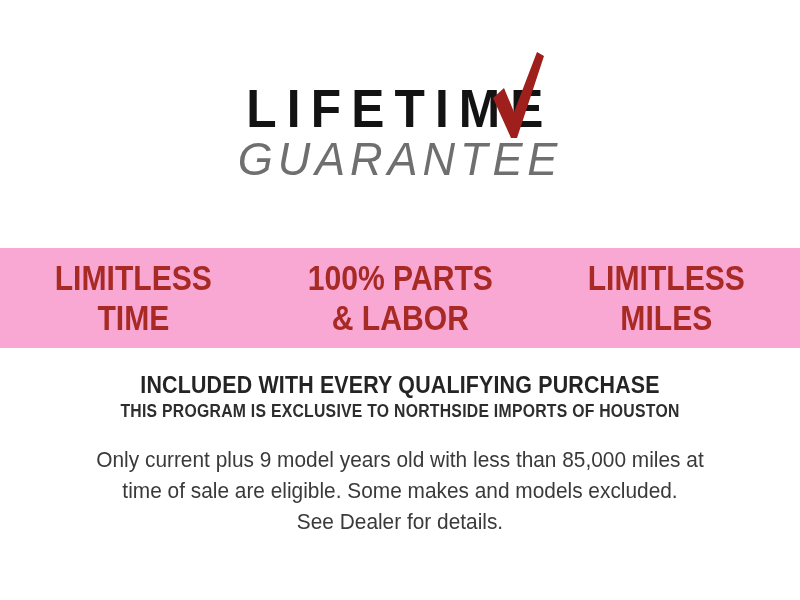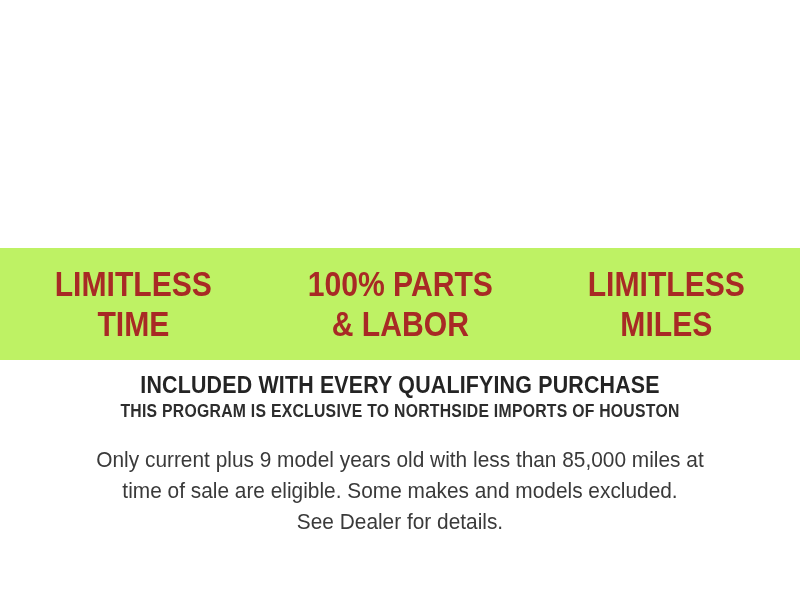--- a/index.html
+++ b/index.html
@@ -75,22 +75,22 @@
     height: 95px;
     pointer-events: none;
   }
 
   
   .band {
     position: absolute;
     left: 0;
     top: 248px;
     width: 800px;
-    height: 112px;
-    background: #bef264;
+    height: 100px;
+    background: #f9a8d4;
     display: flex;
     align-items: center;
   }
 
   .band-col {
     flex: 1 1 33.333%;
     text-align: center;
     color: #a82a25;
     font-family: "Liberation Sans", sans-serif;
     font-weight: bold;
@@ -145,20 +145,29 @@
     color: #3a3a3a;
     transform: scaleX(0.97);
   }
   .disclaimer .dl { display: block; }
 </style>
 </head>
 <body>
 
 <div class="ad">
 
+  <div class="logo-block">
+    <div class="logo-lifetime">LIFETIME</div>
+
+    <svg class="logo-check" viewBox="0 0 60 95">
+      <polygon points="6,48 17,38 27,62 50,2 57,6 30,88 24,88" fill="#9e1f1b"></polygon>
+    </svg>
+
+    <div class="logo-guarantee">GUARANTEE</div>
+  </div>
 
   <div class="band">
     <div class="band-col">
       <span class="l1">LIMITLESS</span>
       <span class="l2">TIME</span>
     </div>
     <div class="band-col">
       <span class="l1">100% PARTS</span>
       <span class="l2">&amp; LABOR</span>
     </div>

